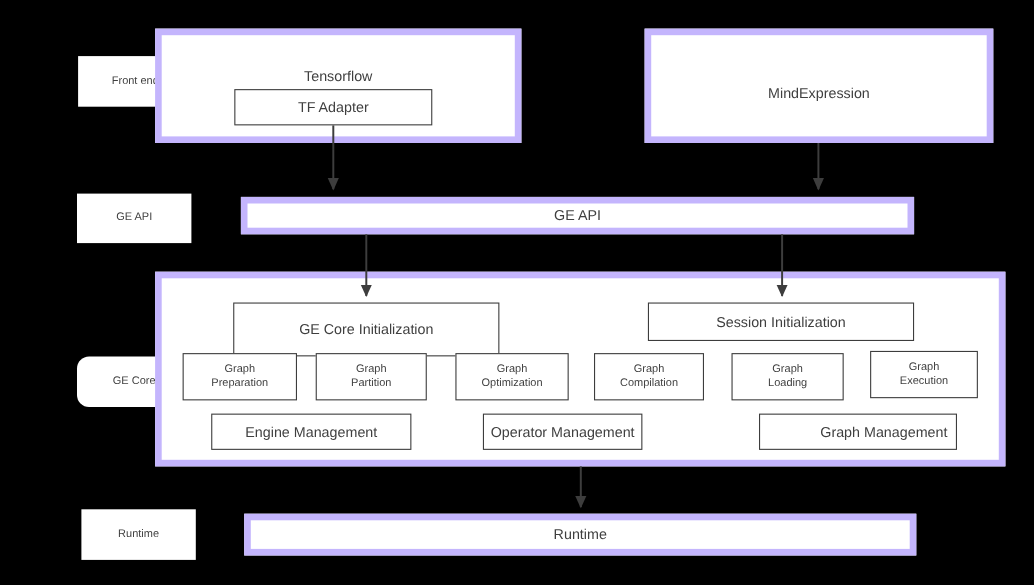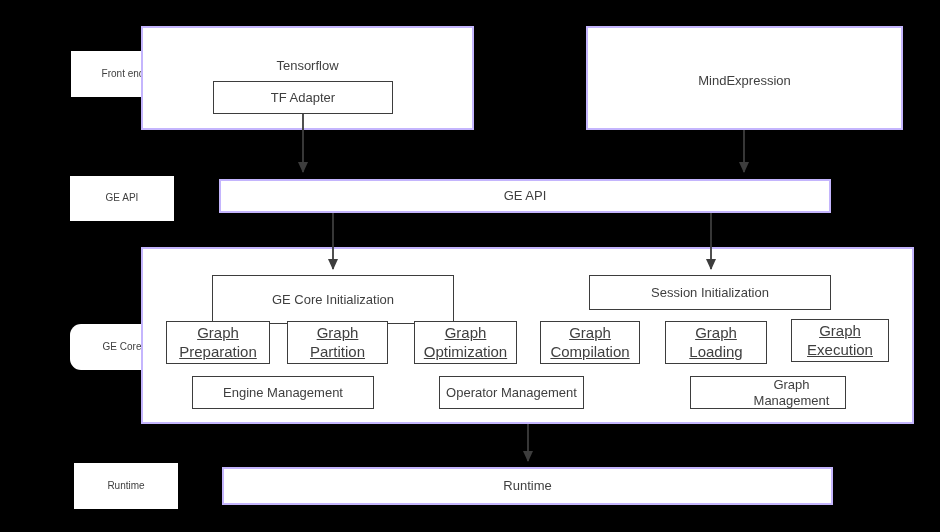--- a/index.html
+++ b/index.html
@@ -36,37 +36,37 @@
     white-space: pre-line;
   }
   
   .lane-label {
     border: none;
     font-size: 10px;
     margin-left: 45px;
   }
   
   .boxed {
-    border: 2px solid #c4b5fd;
+    border: 6px solid #c4b5fd;
   }
   .thin {
     border: 1.5px solid #3d3d3d;
   }
   
   .panel {
     align-items: flex-start;
     justify-content: center;
   }
   .panel > .panel-caption {
     margin-top: 30px;
     font-size: 13px;
   }
 
   .f13 { font-size: 13px; }
-  .f12 { font-size: 15px; text-decoration: underline; }
+  .f12 { font-size: 10px; }
 
   
   #wires {
     position: absolute;
     left: 0; top: 0;
     width: 940px;
     height: 532px;
     pointer-events: none;
   }
 </style>
@@ -141,21 +141,21 @@
     <span>Graph
 Execution</span>
   </div>
 
   <div class="node thin f13" style="left:192px; top:376px; width:182px; height:33px;">
     <span>Engine Management</span>
   </div>
   <div class="node thin f13" style="left:439px; top:376px; width:145px; height:33px;">
     <span>Operator Management</span>
   </div>
-  <div class="node thin f13" style="left:690px; top:376px; width:156px; height:33px;padding-left:47px;">
+  <div class="node thin f13" style="left:690px; top:376px; width:180px; height:33px;padding-left:47px;">
     <span>Graph Management</span>
   </div>
 
   <div class="node boxed f13" style="left:222px; top:467px; width:611px; height:38px;">
     <span>Runtime</span>
   </div>
 
   <svg id="wires" viewBox="0 0 940 532">
     <defs>
       <marker id="arrowhead" markerWidth="7" markerHeight="7" refX="5.6" refY="3.2" orient="auto" markerUnits="strokeWidth">

